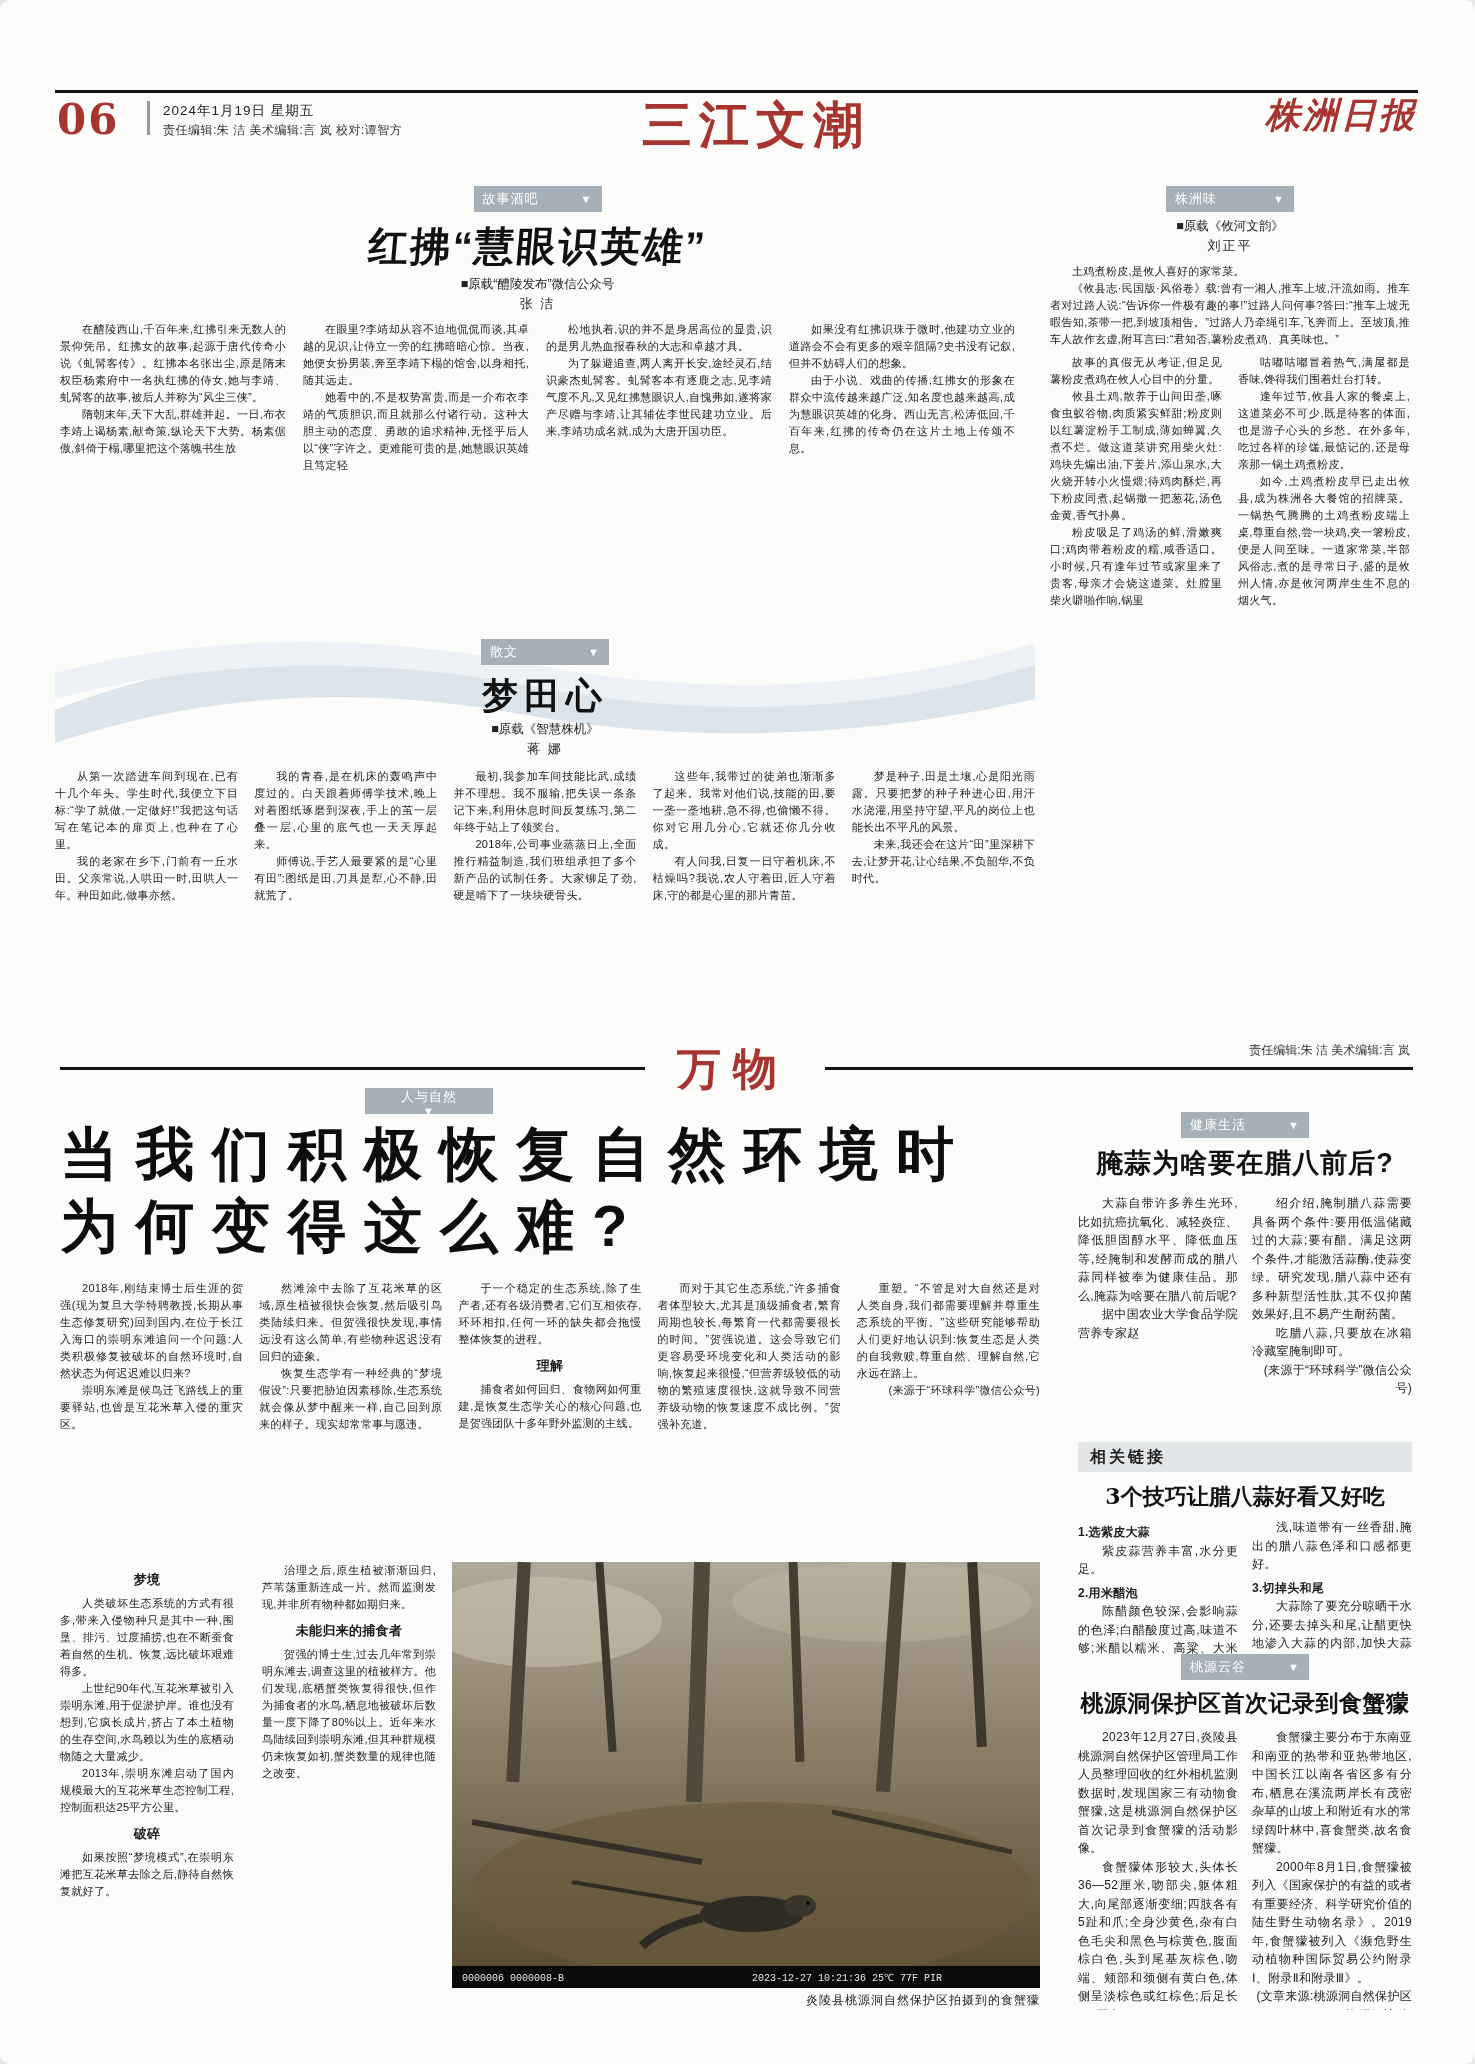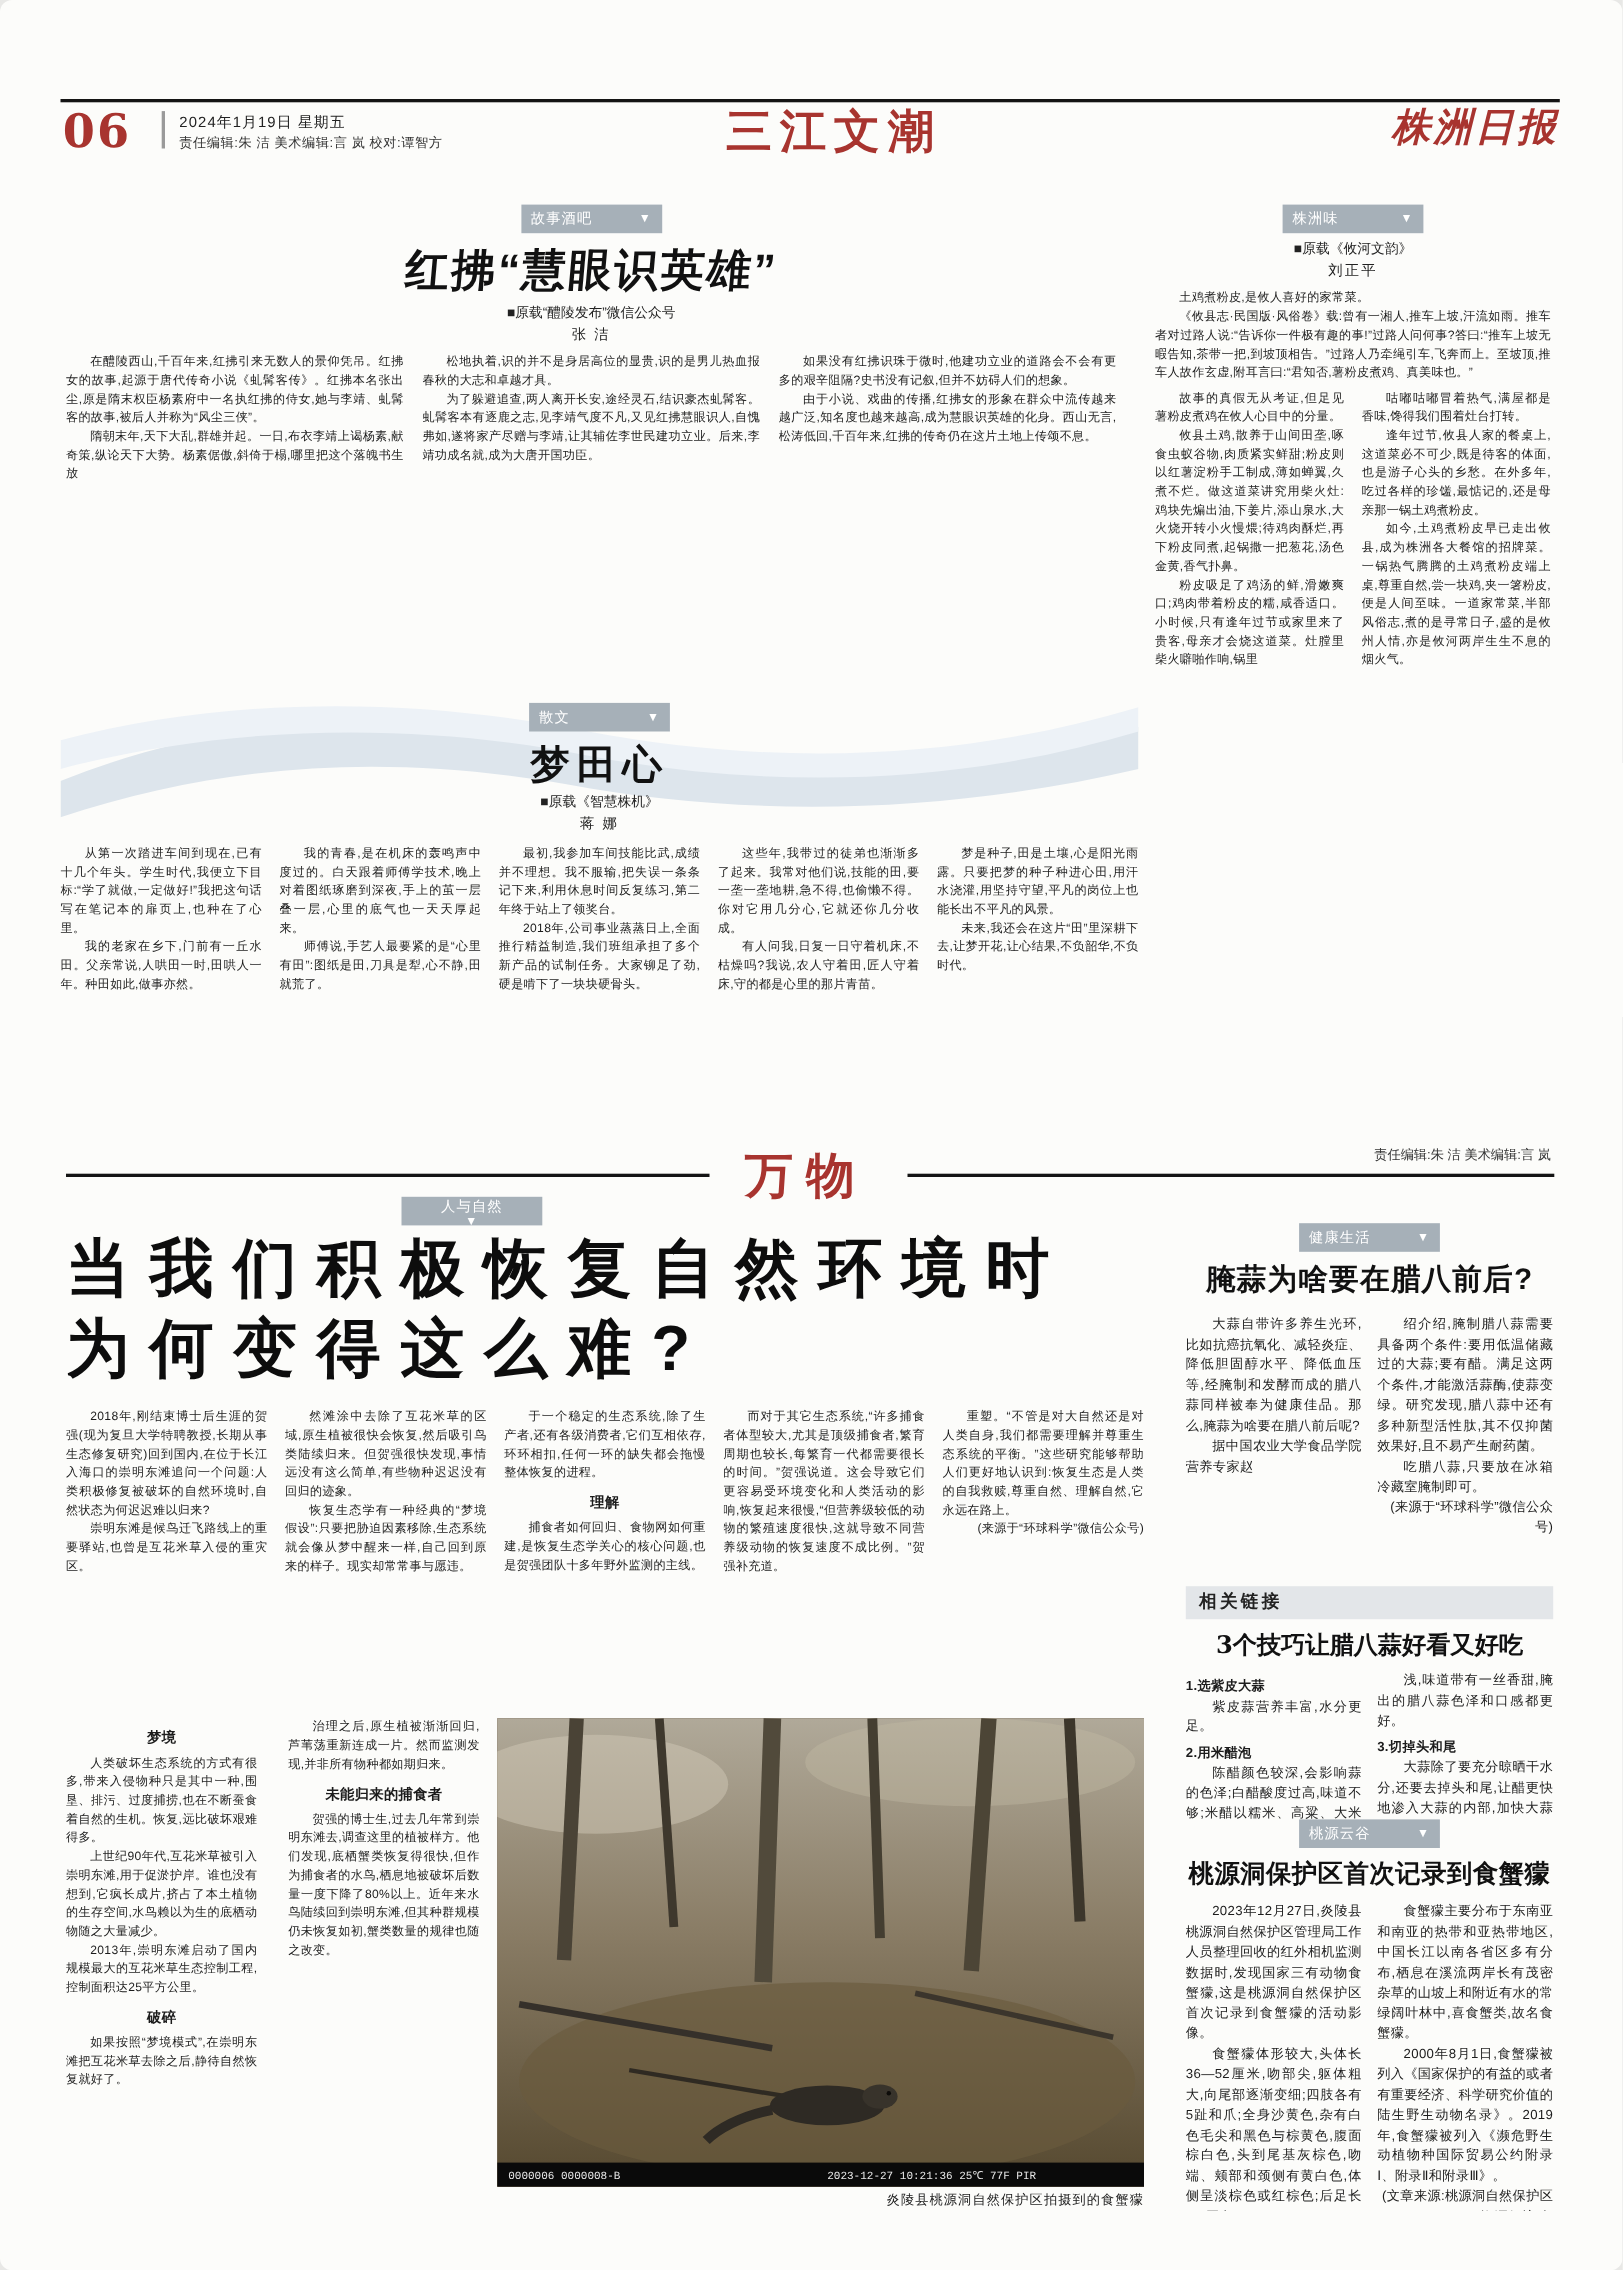--- a/index.html
+++ b/index.html
@@ -8,21 +8,21 @@
           font-family:"Liberation Sans", sans-serif; color:#1b1b1b; margin:0 auto; overflow:hidden;border-radius:11px; }
   .abs { position:absolute; }
 
   
   .topline { position:absolute; left:55px; top:90px; width:1363px; height:3px; background:#141414; }
   .pageno  { position:absolute; left:57px;  top:95px;  font-family:"DejaVu Serif", serif;
              font-size:42px; font-weight:bold; color:#a8342f; letter-spacing:2px; }
   .pn-div  { position:absolute; left:147px; top:101px; width:3px; height:34px; background:#9a9a9a; }
   .hdr-date{ position:absolute; left:163px; top:102px; font-size:13.5px; color:#222; letter-spacing:1px; }
   .hdr-ed  { position:absolute; left:163px; top:122px; font-size:12px;   color:#333; letter-spacing:0.5px; }
-  .section-title { position:absolute; left:660px; top:92px; font-size:42px; font-weight:bold;
+  .section-title { position:absolute; left:642px; top:92px; font-size:50px; font-weight:bold;
              color:#a8342f; letter-spacing:7px; font-family:"Liberation Sans", sans-serif; }
   .masthead{ position:absolute; right:58px; top:92px; font-family:"DejaVu Serif", serif;
              font-size:35px; font-weight:900; font-style:italic; color:#a8342f; letter-spacing:3px; }
 
   
   .badge { width:128px; height:26px; background:#a6b0b8; color:#fff; font-size:13px;
            display:flex; align-items:center; justify-content:space-between;
            padding:0 9px; letter-spacing:1px; }
   .badge .tri { font-size:11px; line-height:1; }
   .center { margin-left:auto; margin-right:auto; }
@@ -107,20 +107,24 @@
       <span>故事酒吧</span>
       <span class="tri">▼</span>
     </div>
     <div class="headline hongfu-title">红拂“慧眼识英雄”</div>
     <div class="srcline" style="margin-top:6px;">■原载“醴陵发布”微信公众号</div>
     <div class="byline" style="margin-top:2px;">张 洁</div>
     <div class="cols bodytext">
       <div class="col">
           <p class="para">在醴陵西山,千百年来,红拂引来无数人的景仰凭吊。红拂女的故事,起源于唐代传奇小说《虬髯客传》。红拂本名张出尘,原是隋末权臣杨素府中一名执红拂的侍女,她与李靖、虬髯客的故事,被后人并称为“风尘三侠”。</p>
           <p class="para">隋朝末年,天下大乱,群雄并起。一日,布衣李靖上谒杨素,献奇策,纵论天下大势。杨素倨傲,斜倚于榻,哪里把这个落魄书生放</p>
+        </div>
+      <div class="col">
+          <p class="para">在眼里?李靖却从容不迫地侃侃而谈,其卓越的见识,让侍立一旁的红拂暗暗心惊。当夜,她便女扮男装,奔至李靖下榻的馆舍,以身相托,随其远走。</p>
+          <p class="para">她看中的,不是权势富贵,而是一介布衣李靖的气质胆识,而且就那么付诸行动。这种大胆主动的态度、勇敢的追求精神,无怪乎后人以“侠”字许之。更难能可贵的是,她慧眼识英雄且笃定轻</p>
         </div>
       <div class="col">
           <p class="para">松地执着,识的并不是身居高位的显贵,识的是男儿热血报春秋的大志和卓越才具。</p>
           <p class="para">为了躲避追查,两人离开长安,途经灵石,结识豪杰虬髯客。虬髯客本有逐鹿之志,见李靖气度不凡,又见红拂慧眼识人,自愧弗如,遂将家产尽赠与李靖,让其辅佐李世民建功立业。后来,李靖功成名就,成为大唐开国功臣。</p>
         </div>
       <div class="col">
           <p class="para">如果没有红拂识珠于微时,他建功立业的道路会不会有更多的艰辛阻隔?史书没有记叙,但并不妨碍人们的想象。</p>
           <p class="para">由于小说、戏曲的传播,红拂女的形象在群众中流传越来越广泛,知名度也越来越高,成为慧眼识英雄的化身。西山无言,松涛低回,千百年来,红拂的传奇仍在这片土地上传颂不息。</p>
         </div>
     </div>

